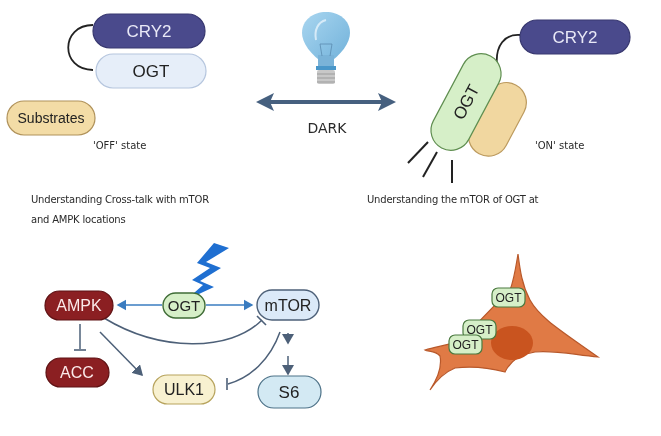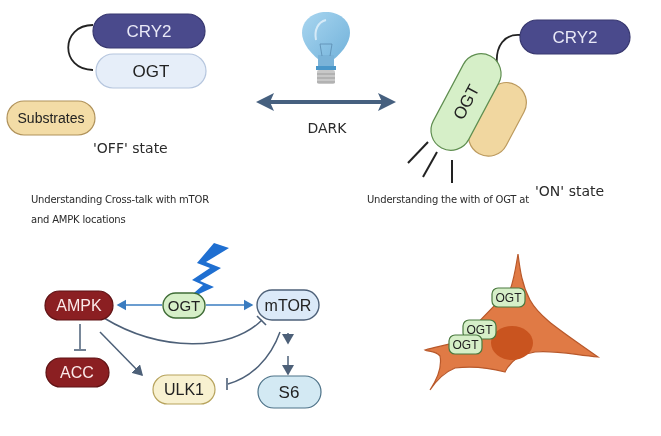--- a/index.html
+++ b/index.html
@@ -1,20 +1,20 @@
 <!DOCTYPE html>
 <html><head>
 <meta charset="utf-8">
 <style>
   html, body { margin:0; padding:0; background:#ffffff; }
   body { width:661px; height:436px; position:relative; overflow:hidden; font-family:"Liberation Sans", sans-serif; color:#2b2b2b; }
   svg { position:absolute; left:0; top:0; }
   .pill-text { font-family:"Liberation Sans", sans-serif; }
   .caption { position:absolute; font-size:10px; line-height:20px; color:#2a2a2a; font-family:"DejaVu Sans", sans-serif; letter-spacing:-0.2px; }
-  .label { position:absolute; font-size:14px; color:#2a2a2a; font-family:"DejaVu Sans", sans-serif; }
+  .label { position:absolute; font-size:10px; color:#2a2a2a; font-family:"DejaVu Sans", sans-serif; }
 </style>
 </head>
 <body>
 
 <svg width="661" height="436" viewBox="0 0 661 436">
   <defs>
     <marker id="arrHead" markerWidth="8" markerHeight="8" refX="6" refY="4" orient="auto">
       <path d="M0,0 L7,4 L0,8 Z" fill="#4d6078"></path>
     </marker>
     <marker id="arrBlue" markerWidth="8" markerHeight="8" refX="6" refY="4" orient="auto">
@@ -140,21 +140,21 @@
       <text x="479.5" y="334" text-anchor="middle" font-size="12" fill="#222" class="pill-text">OGT</text>
     </g>
     <g>
       <rect x="449" y="335" width="33" height="19" rx="6" fill="#d6efc8" stroke="#4b7a40" stroke-width="1.2"></rect>
       <text x="465.5" y="349" text-anchor="middle" font-size="12" fill="#222" class="pill-text">OGT</text>
     </g>
   </g>
 </svg>
 
 <div class="label" style="left:93px; top:140px;">'OFF' state</div>
-<div class="label" style="left:535px; top:140px;margin-top:43px;">'ON' state</div>
+<div class="label" style="left:535px; top:140px;">'ON' state</div>
 
 <div class="caption" style="left:31px; top:190px;">
   <div>Understanding Cross-talk with mTOR</div>
   <div>and AMPK locations</div>
 </div>
 <div class="caption" style="left:367px; top:190px;">
-  <div>Understanding the with of OGT at</div>
+  <div>Understanding the mTOR of OGT at</div>
 </div>
 
 </body></html>

